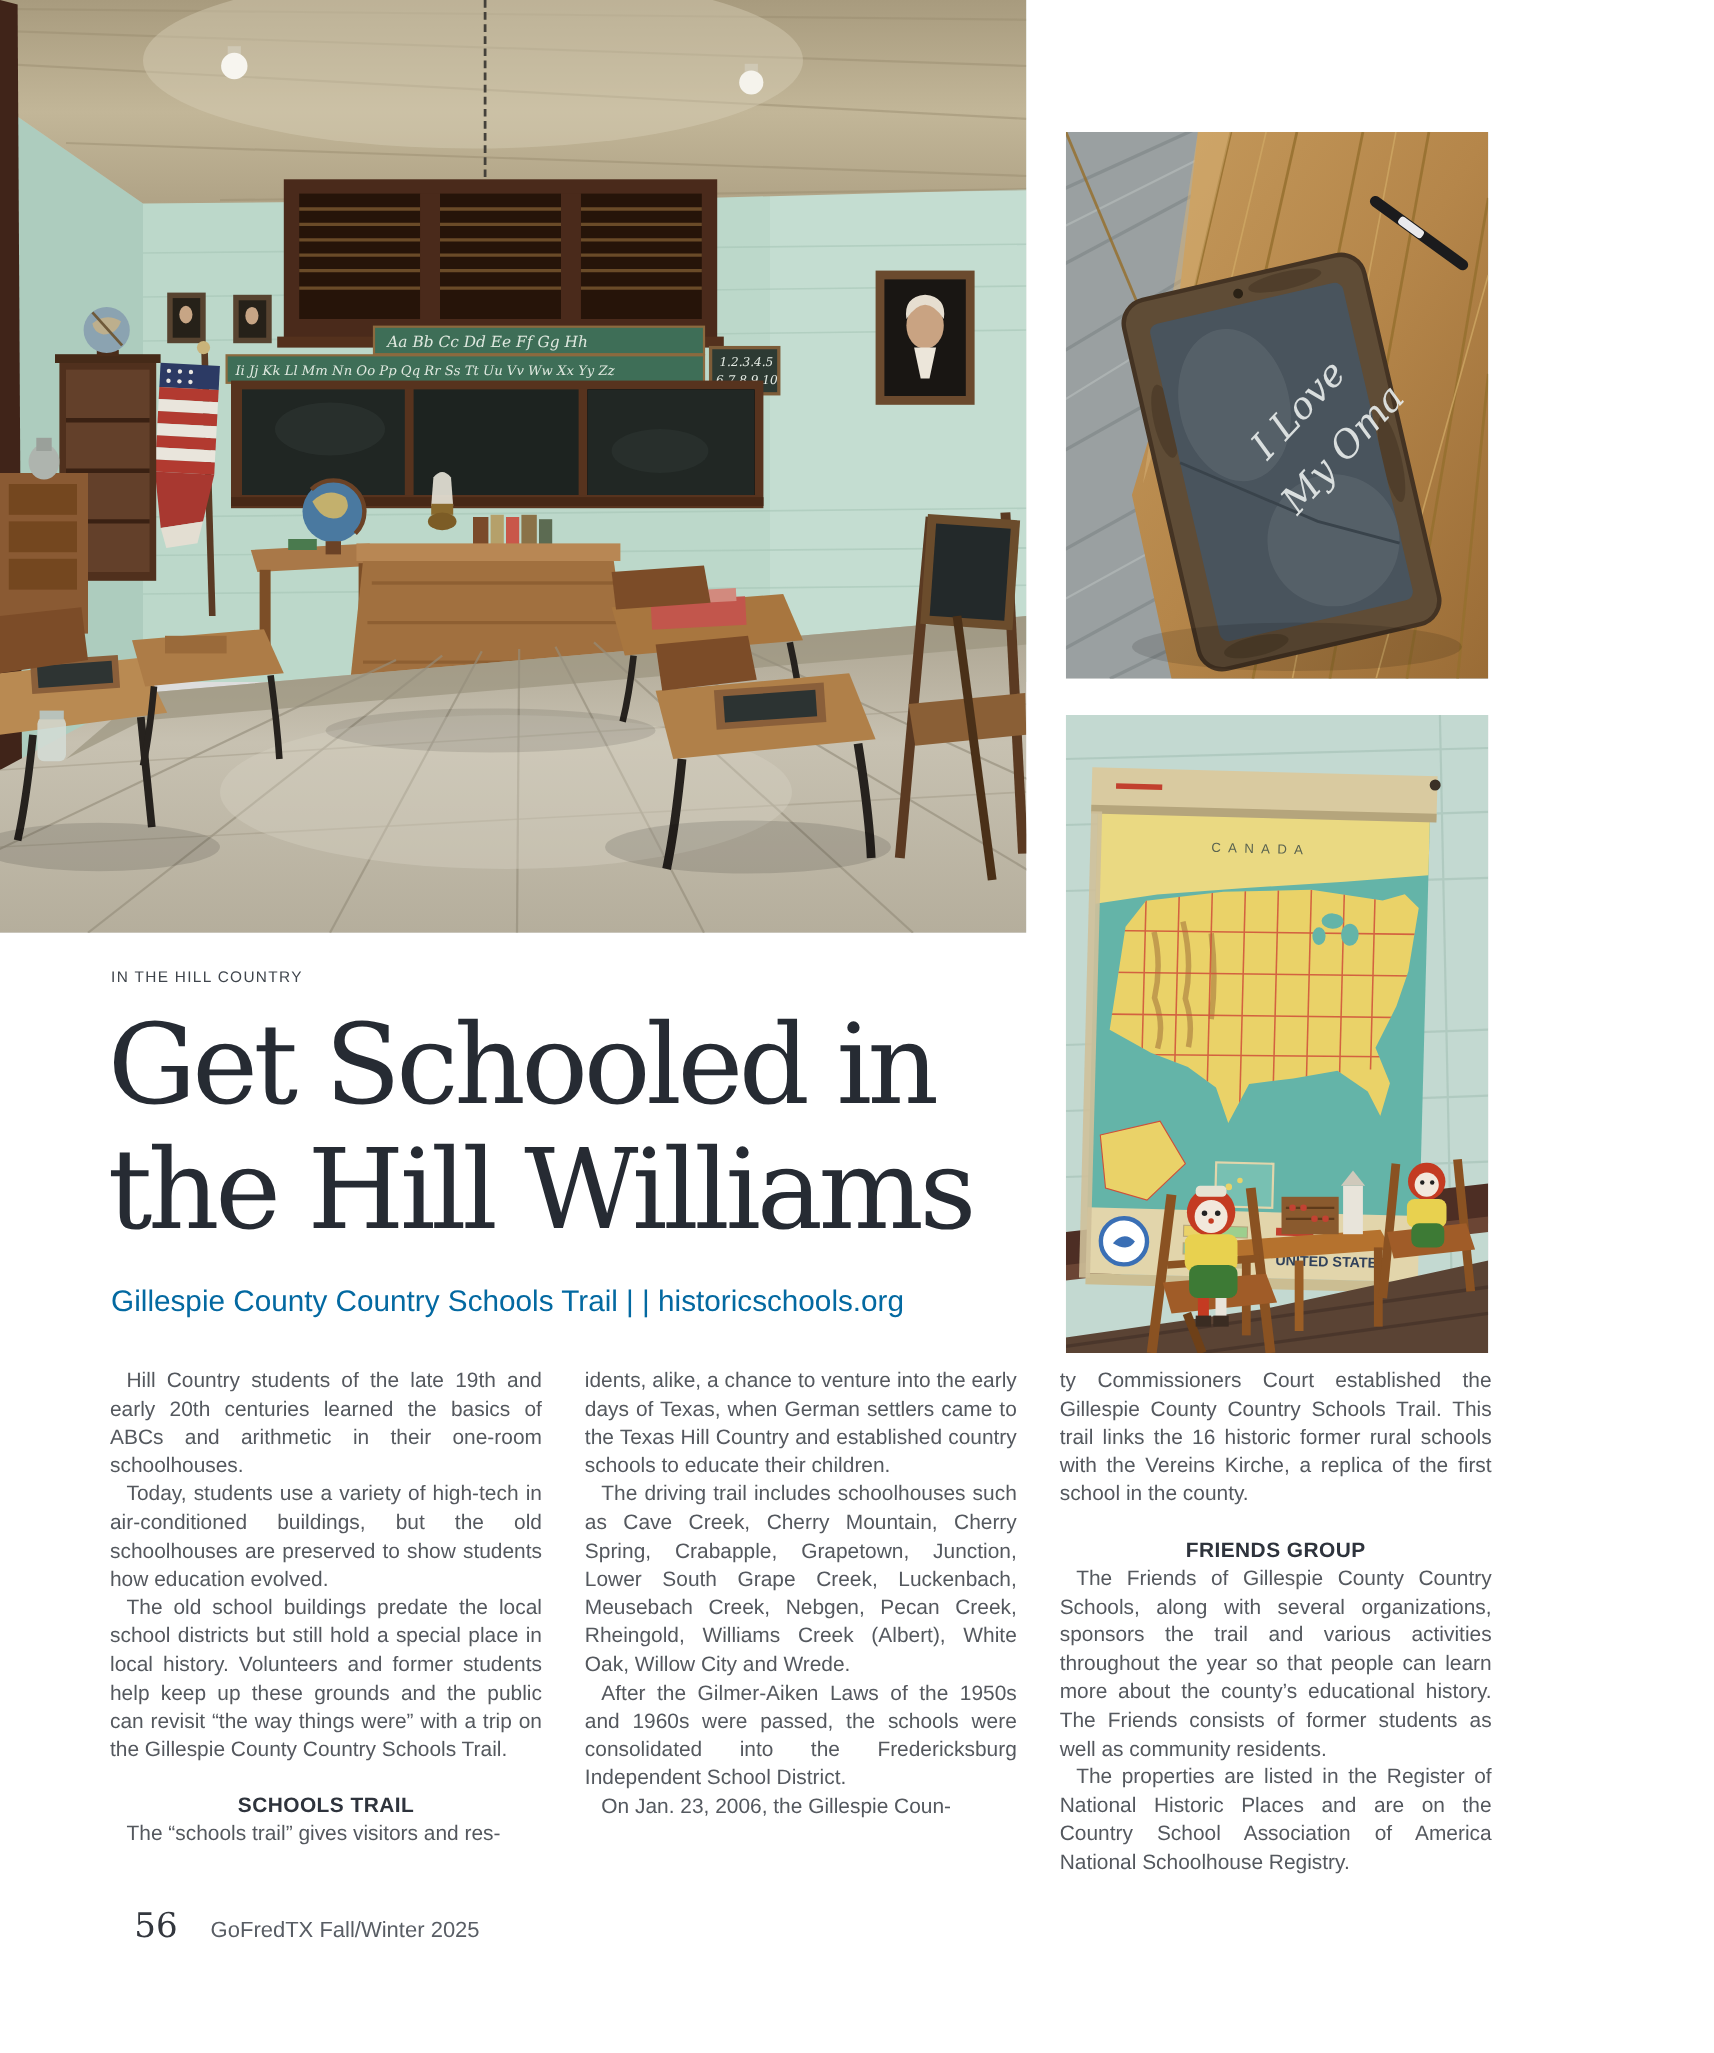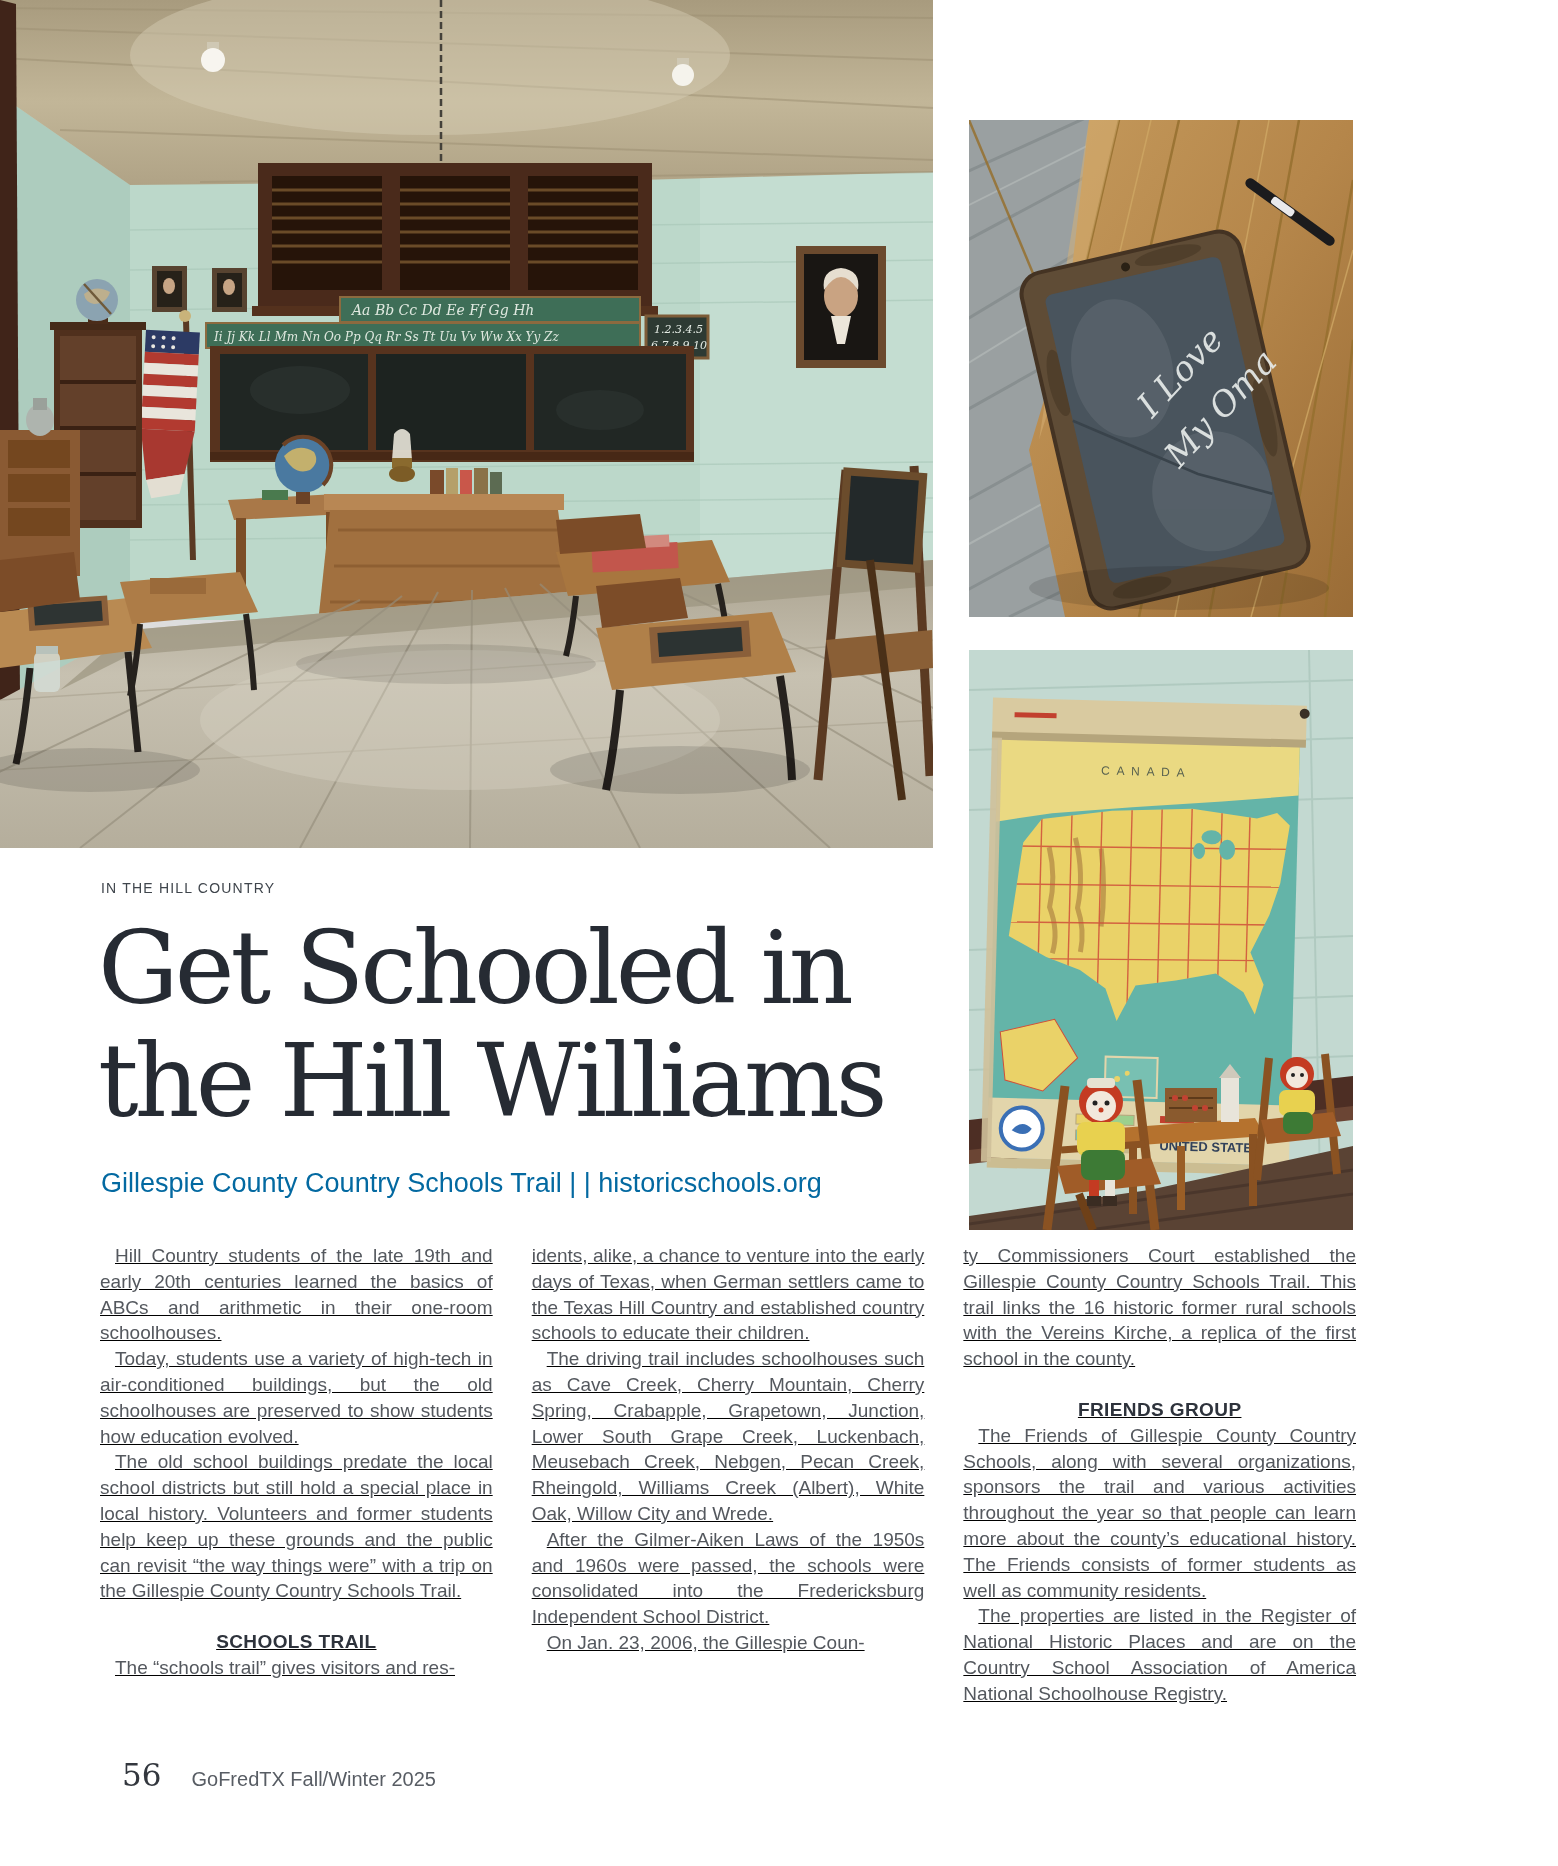--- a/index.html
+++ b/index.html
@@ -11,28 +11,28 @@
   #photo-slate{left:969px;top:120px;width:384px;height:497px;}
   #photo-map{left:969px;top:650px;width:384px;height:580px;}
 
   .kicker{position:absolute;left:101px;top:880px;font-size:14px;letter-spacing:1.2px;
           color:#3f454c;}
   .headline{position:absolute;left:98px;top:912px;width:820px;
             font-family:"DejaVu Serif",serif;font-weight:normal;
             font-size:101px;line-height:113px;letter-spacing:-4px;color:#262b33;}
   .byline{position:absolute;left:101px;top:1168px;font-size:27px;color:#0369a1;}
 
-  .columns{position:absolute;left:100px;top:1243px;width:1256px;display:flex;gap:39px;text-decoration:underline;}
+  .columns{position:absolute;left:100px;top:1243px;width:1256px;display:flex;gap:39px;}
   .col{width:398px;font-size:19px;line-height:25.8px;color:#54585e;text-align:justify;}
   .col p{margin:0;text-indent:15px;}
   .col p.cont{text-indent:0;}
   .col h3{margin:25px 0 0 0;text-align:center;font-size:19px;letter-spacing:.4px;
           color:#2e333c;font-weight:bold;}
 
-  .footer{position:absolute;left:122px;top:1733px;display:flex;align-items:baseline;gap:30px;margin-top:24px;}
+  .footer{position:absolute;left:122px;top:1733px;display:flex;align-items:baseline;gap:30px;}
   .page-number{font-family:"DejaVu Serif",serif;font-size:31px;color:#33373e;}
   .magazine{font-size:20px;color:#585d64;}
 </style>
 </head>
 <body>
 
 <div class="page">
 
   <div class="photo" id="photo-classroom">
     <svg viewBox="0 0 933 848" preserveAspectRatio="none">

